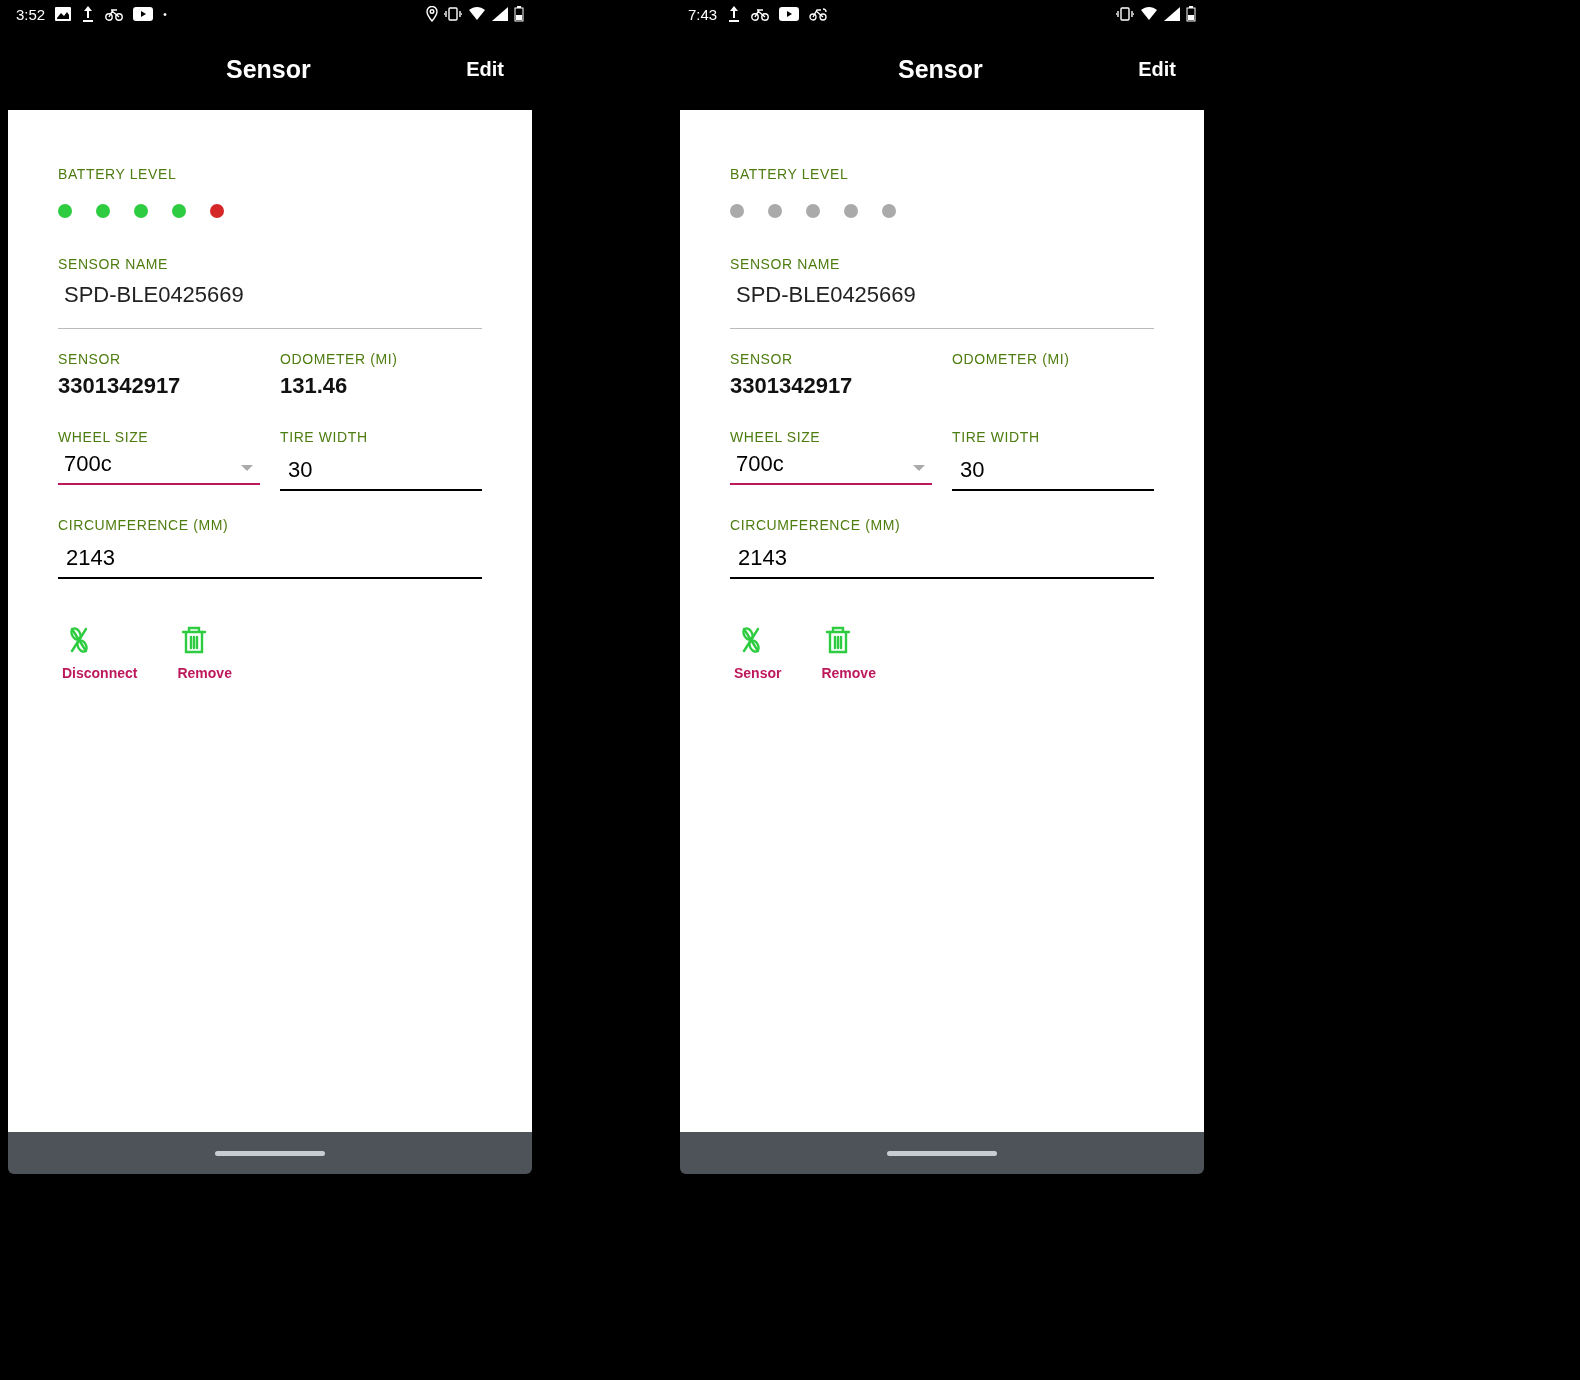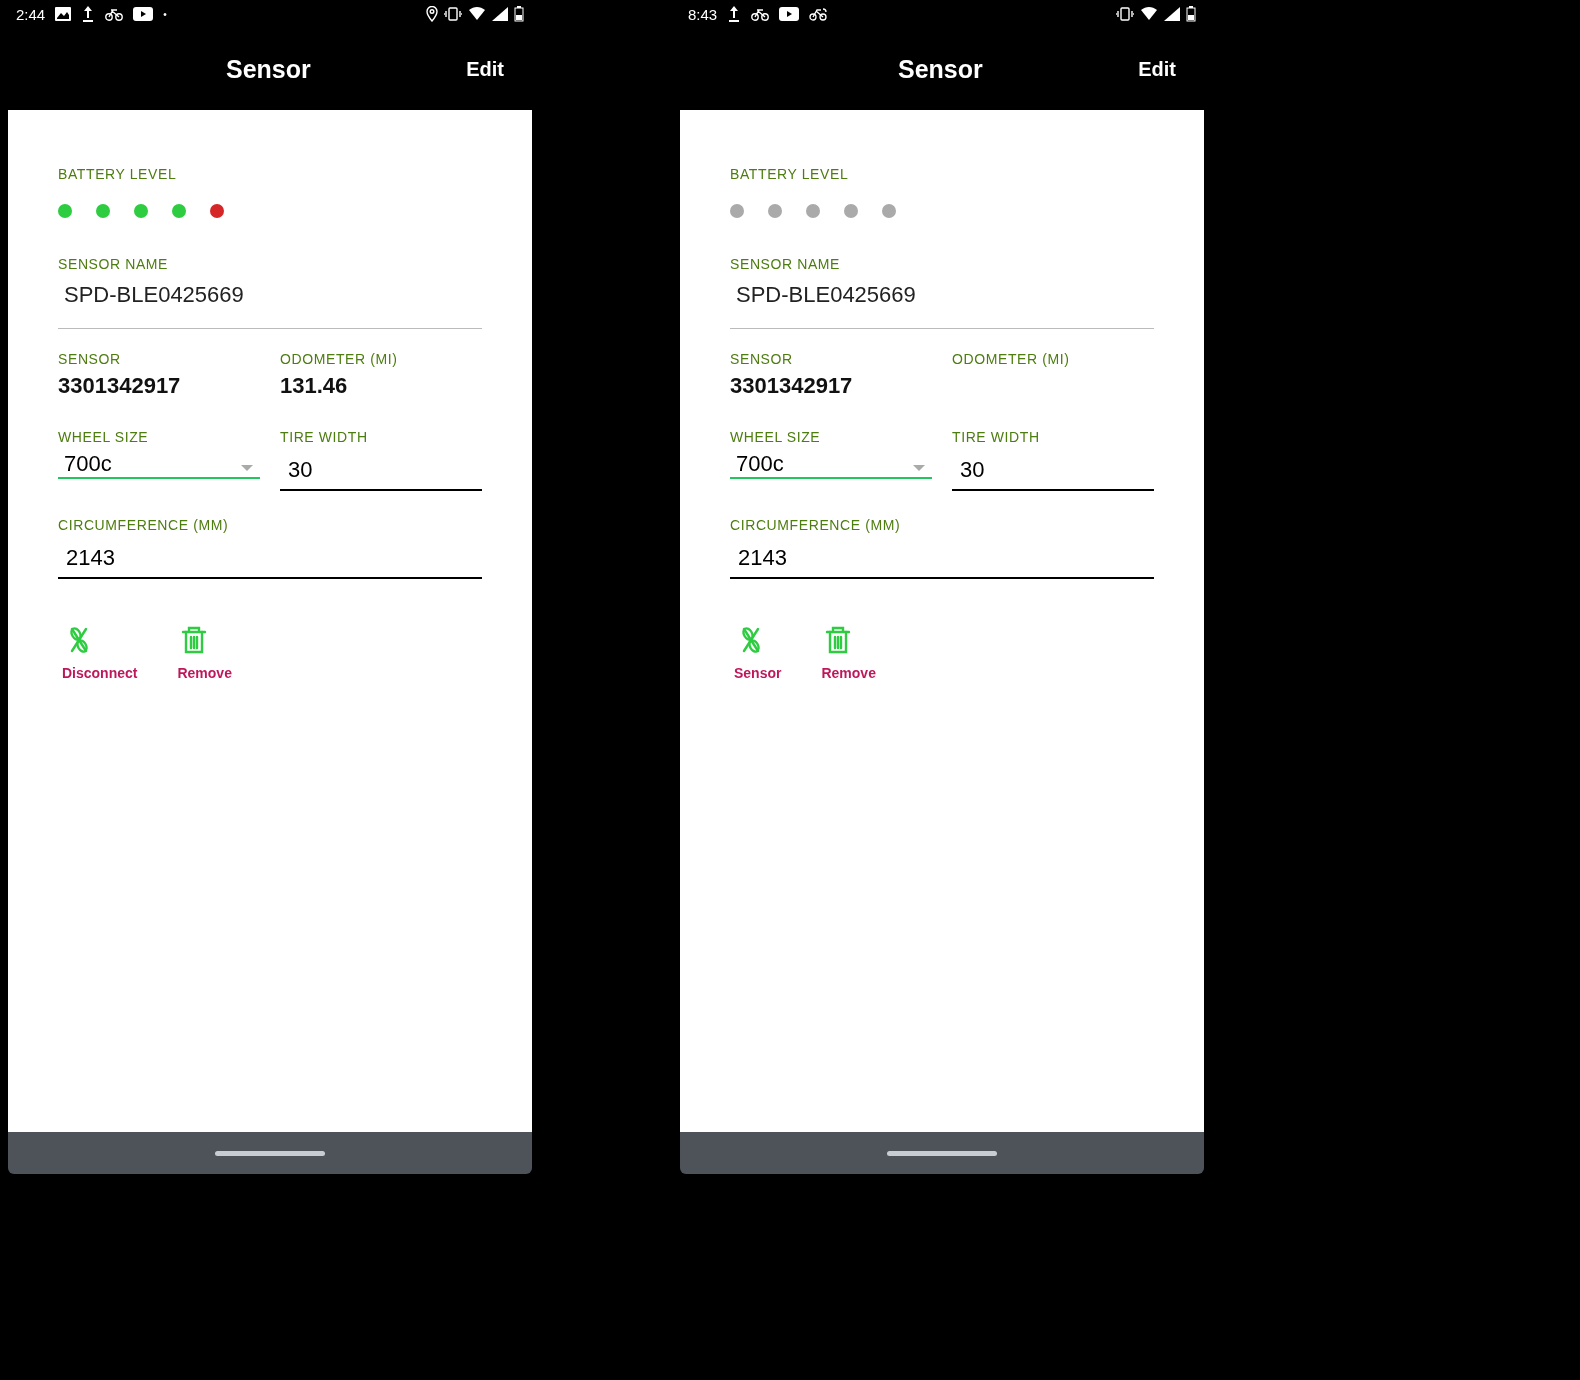--- a/index.html
+++ b/index.html
@@ -95,22 +95,22 @@
   .row { display: flex; gap: 20px; margin-top: 22px; }
   .col { flex: 1; }
   .value {
     font-size: 22px;
     color: #111;
     font-weight: 700;
     margin-top: 6px;
   }
   .select-wrap {
     position: relative;
-    border-bottom: 2px solid #22c55e;
-    padding-bottom: 0;
+    border-bottom: 2px solid #be185d;
+    padding-bottom: 6px;
     margin-top: 6px;
   }
   .select-value {
     font-size: 22px;
     font-weight: 500;
     padding-left: 6px;
   }
   .chevron {
     position: absolute;
     right: 6px;
@@ -161,21 +161,21 @@
     background: #c8cdd3;
     border-radius: 3px;
   }
 </style>
 </head>
 <body>
 
 <div class="phone">
   <div class="status-bar">
     <div class="status-left">
-      <span>2:44</span>
+      <span>3:52</span>
       <span class="status-icon">
           <svg width="16" height="14" viewBox="0 0 16 14" fill="#fff">
             <rect x="0" y="0" width="16" height="14" rx="1"></rect>
             <path d="M2 11 L6 6 L9 9 L12 5 L14 8 L14 12 L2 12 Z" fill="#000"></path>
           </svg>
         </span>
       <span class="status-icon">
           <svg width="14" height="16" viewBox="0 0 14 16" fill="#fff">
             <path d="M7 0 L11 5 L8 5 L8 12 L6 12 L6 5 L3 5 Z"></path>
             <rect x="2" y="14" width="10" height="2"></rect>
@@ -304,21 +304,21 @@
   </div>
 
   <div class="nav-bar">
     <div class="nav-pill"></div>
   </div>
 </div>
 
 <div class="phone">
   <div class="status-bar">
     <div class="status-left">
-      <span>8:43</span>
+      <span>7:43</span>
       <span class="status-icon">
           <svg width="14" height="16" viewBox="0 0 14 16" fill="#fff">
             <path d="M7 0 L11 5 L8 5 L8 12 L6 12 L6 5 L3 5 Z"></path>
             <rect x="2" y="14" width="10" height="2"></rect>
           </svg>
         </span>
       <span class="status-icon">
           <svg width="18" height="14" viewBox="0 0 18 14" fill="none" stroke="#fff" stroke-width="1.4">
             <circle cx="4" cy="10" r="3.2"></circle>
             <circle cx="14" cy="10" r="3.2"></circle>

